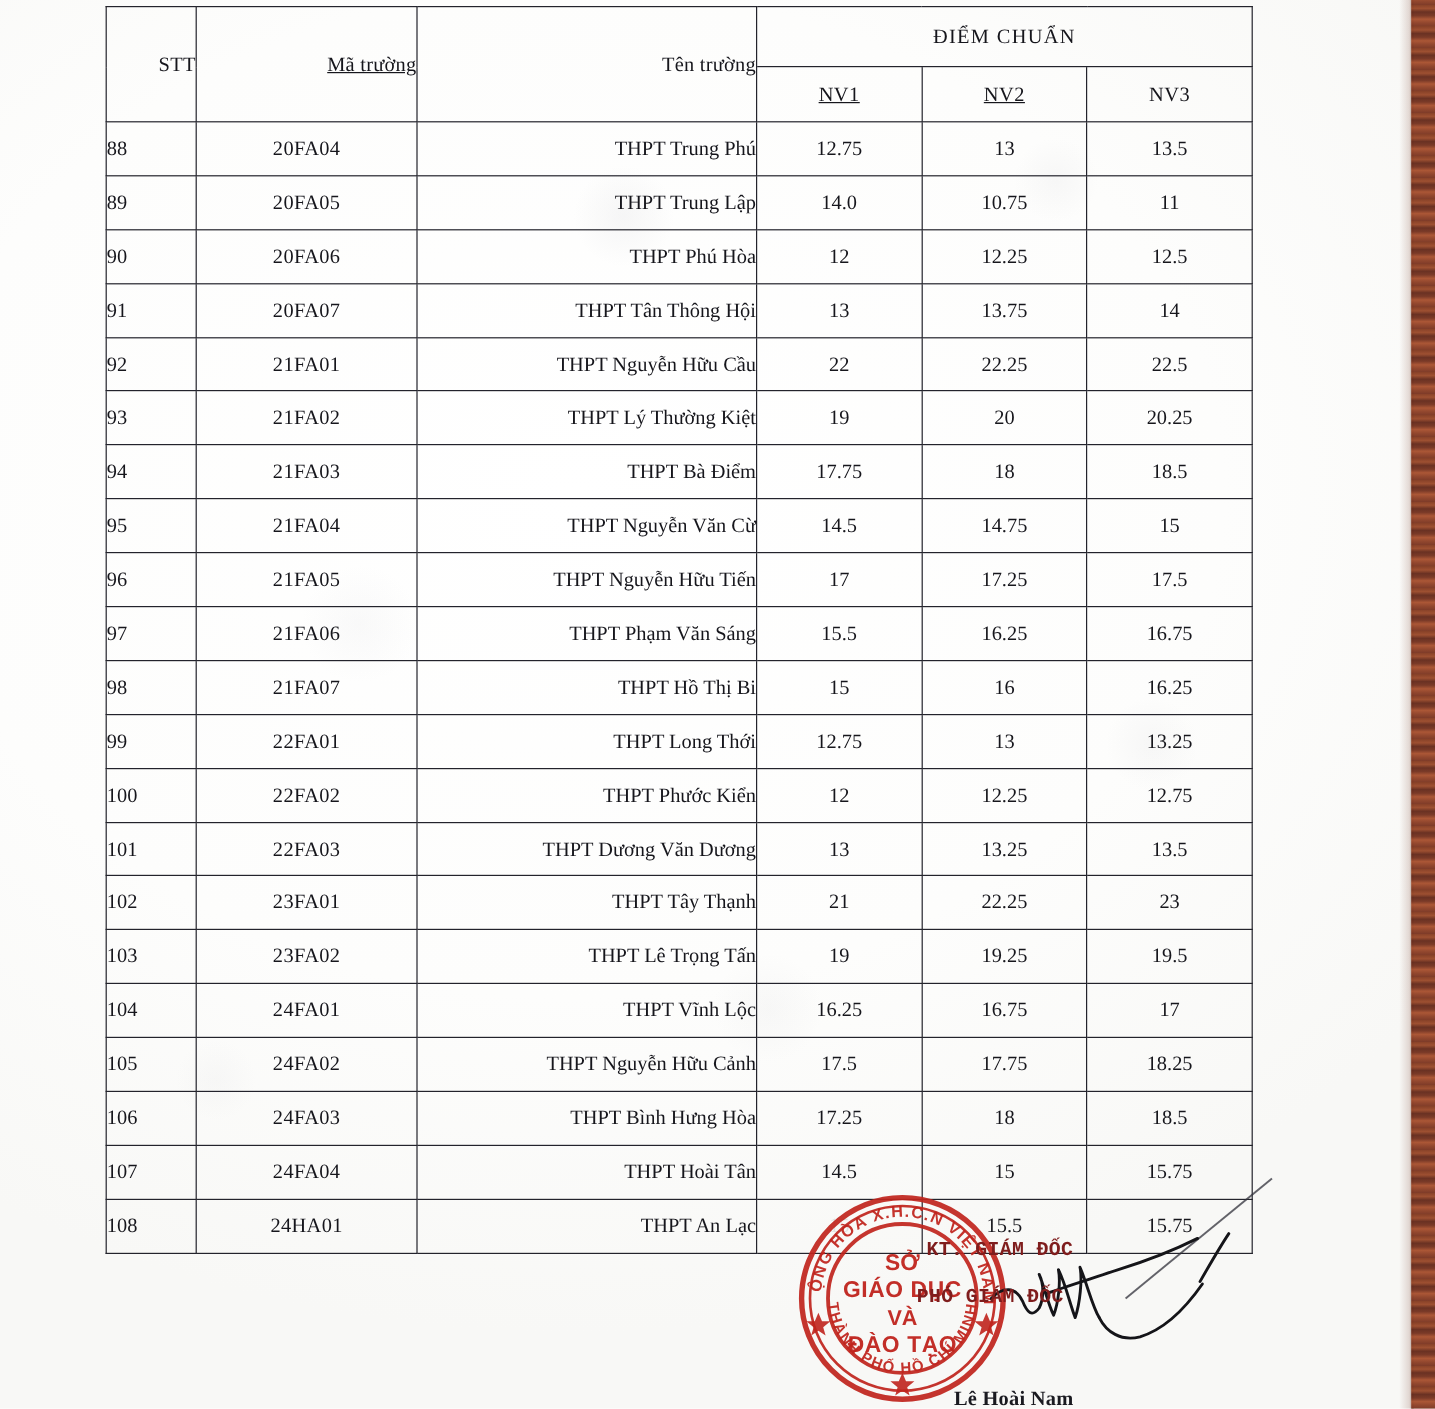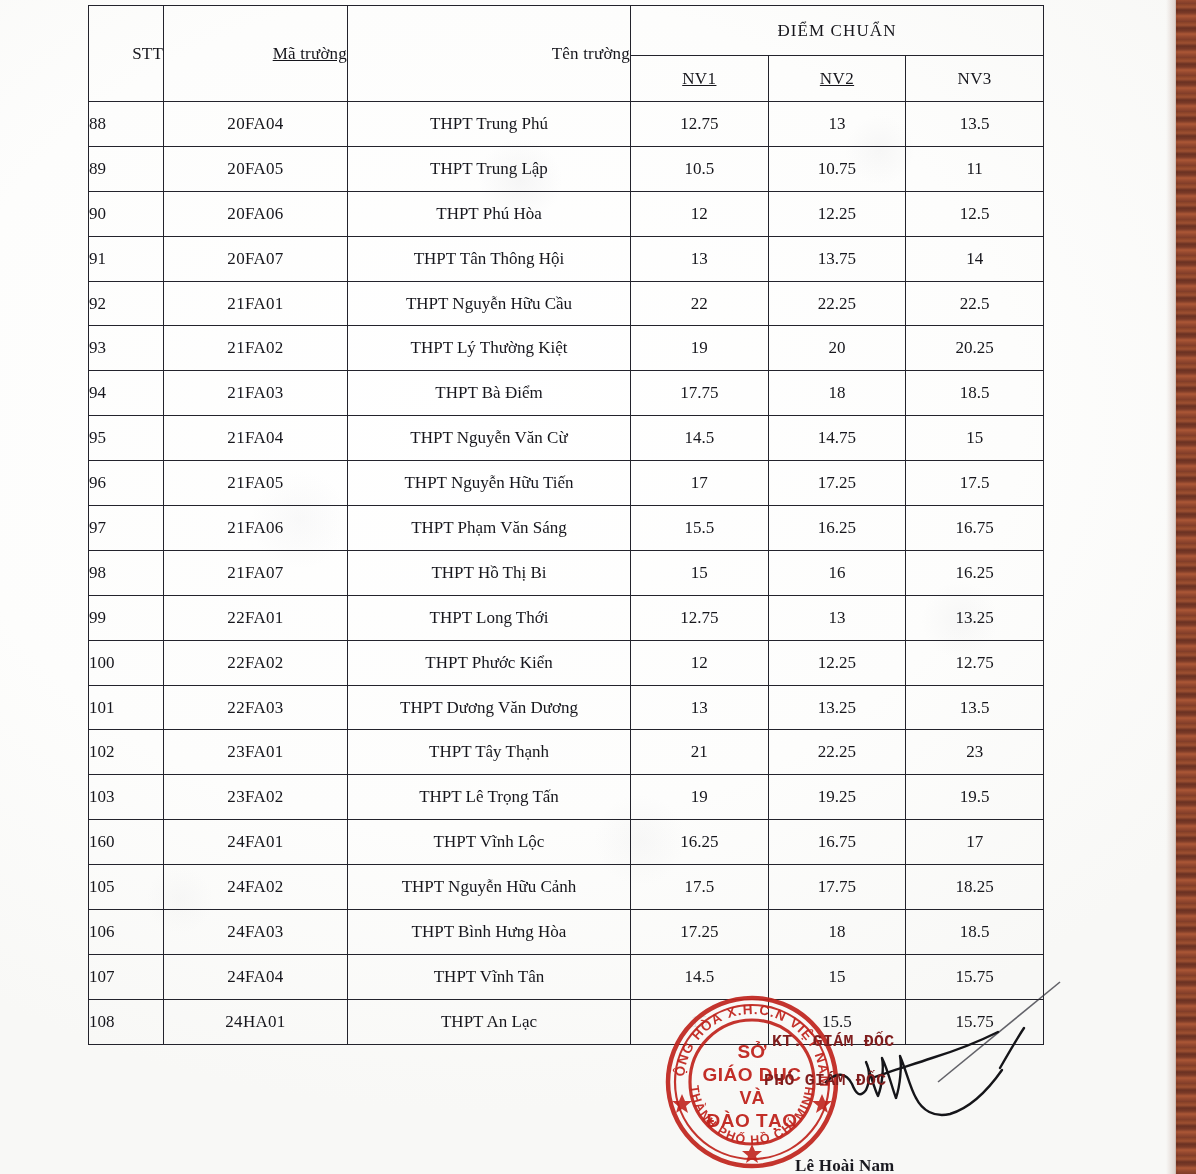--- a/index.html
+++ b/index.html
@@ -112,21 +112,21 @@
   tbody tr { height: 44.9px; }
   td.c-stt {
     font-size: 17px;
   }
   td.c-ma {
     text-align: center;
     font-size: 17px;
     letter-spacing: 0.3px;
   }
   td.c-ten {
-    text-align: center;
+    text-align: right;
     font-size: 17.5px;
     padding-left: 10px;
   }
   td.c-nv {
     text-align: center;
     font-size: 17px;
   }
   td.c-nv.obscured {
     color: rgba(22,22,28,0.10);
   }
@@ -226,21 +226,21 @@
         <td class="c-ma">20FA04</td>
         <td class="c-ten">THPT Trung Phú</td>
         <td class="c-nv">12.75</td>
         <td class="c-nv">13</td>
         <td class="c-nv">13.5</td>
       </tr>
       <tr>
         <td class="c-stt">89</td>
         <td class="c-ma">20FA05</td>
         <td class="c-ten">THPT Trung Lập</td>
-        <td class="c-nv">10.5</td>
+        <td class="c-nv">14.0</td>
         <td class="c-nv">10.75</td>
         <td class="c-nv">11</td>
       </tr>
       <tr>
         <td class="c-stt">90</td>
         <td class="c-ma">20FA06</td>
         <td class="c-ten">THPT Phú Hòa</td>
         <td class="c-nv">12</td>
         <td class="c-nv">12.25</td>
         <td class="c-nv">12.5</td>
@@ -343,21 +343,21 @@
       </tr>
       <tr>
         <td class="c-stt">103</td>
         <td class="c-ma">23FA02</td>
         <td class="c-ten">THPT Lê Trọng Tấn</td>
         <td class="c-nv">19</td>
         <td class="c-nv">19.25</td>
         <td class="c-nv">19.5</td>
       </tr>
       <tr>
-        <td class="c-stt">160</td>
+        <td class="c-stt">104</td>
         <td class="c-ma">24FA01</td>
         <td class="c-ten">THPT Vĩnh Lộc</td>
         <td class="c-nv">16.25</td>
         <td class="c-nv">16.75</td>
         <td class="c-nv">17</td>
       </tr>
       <tr>
         <td class="c-stt">105</td>
         <td class="c-ma">24FA02</td>
         <td class="c-ten">THPT Nguyễn Hữu Cảnh</td>
@@ -369,21 +369,21 @@
         <td class="c-stt">106</td>
         <td class="c-ma">24FA03</td>
         <td class="c-ten">THPT Bình Hưng Hòa</td>
         <td class="c-nv">17.25</td>
         <td class="c-nv">18</td>
         <td class="c-nv">18.5</td>
       </tr>
       <tr>
         <td class="c-stt">107</td>
         <td class="c-ma">24FA04</td>
-        <td class="c-ten">THPT Vĩnh Tân</td>
+        <td class="c-ten">THPT Hoài Tân</td>
         <td class="c-nv">14.5</td>
         <td class="c-nv">15</td>
         <td class="c-nv">15.75</td>
       </tr>
       <tr>
         <td class="c-stt">108</td>
         <td class="c-ma">24HA01</td>
         <td class="c-ten">THPT An Lạc</td>
         <td class="c-nv obscured">15</td>
         <td class="c-nv">15.5</td>

